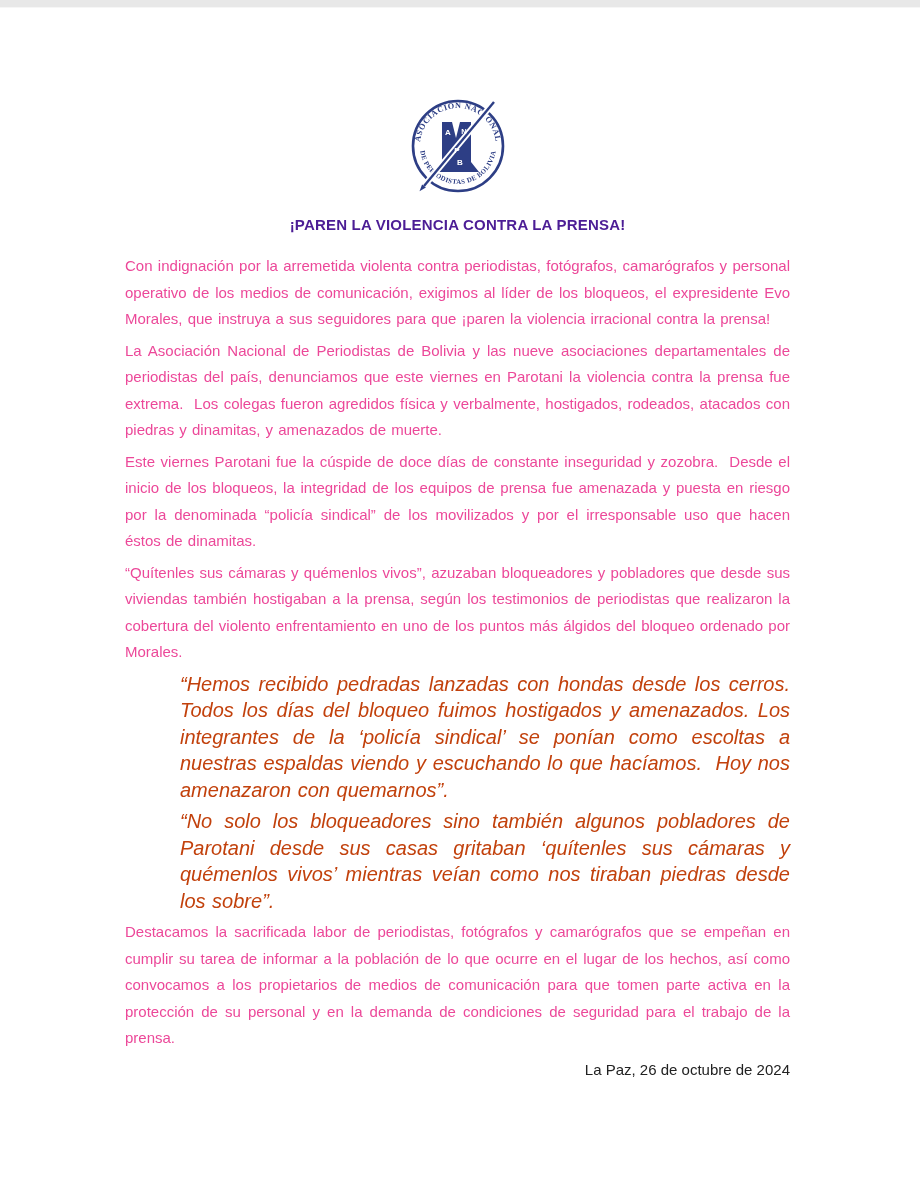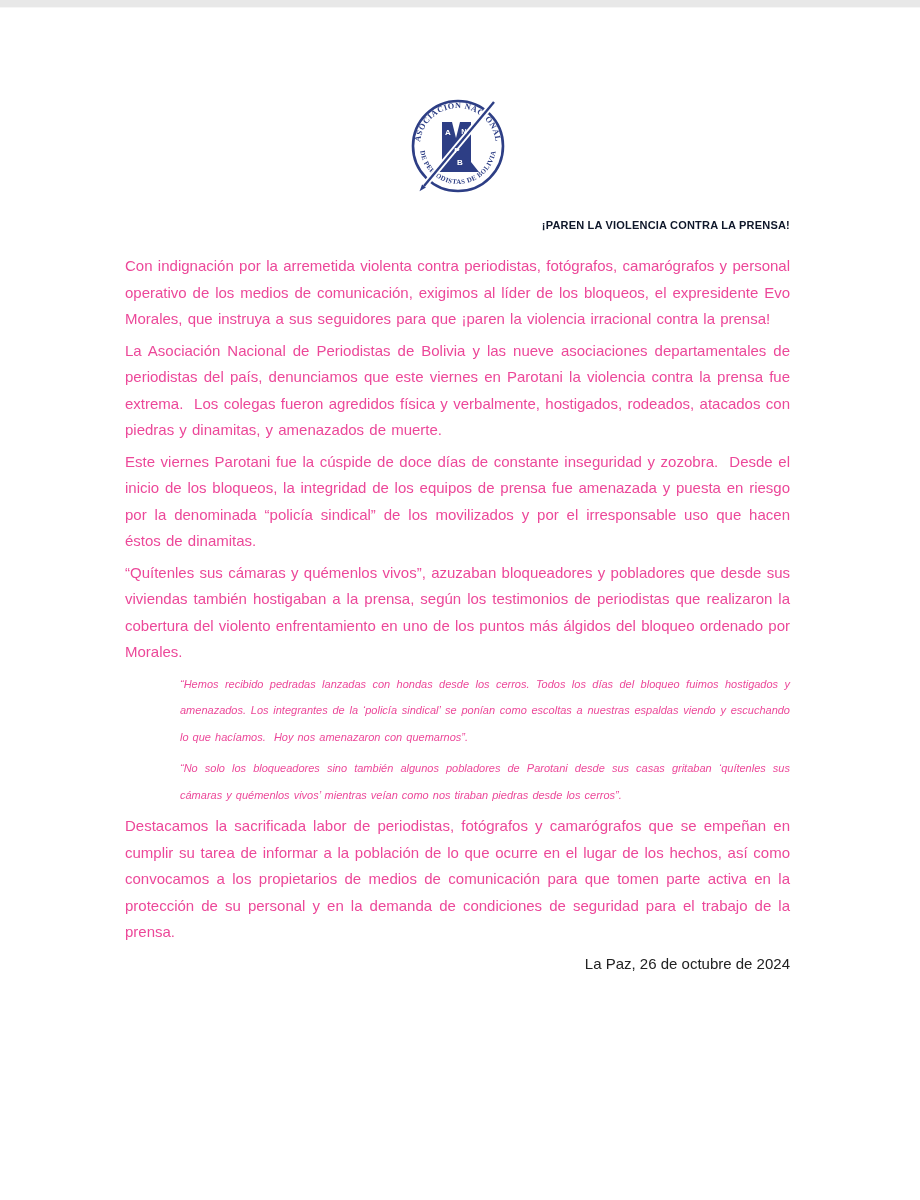--- a/index.html
+++ b/index.html
@@ -24,41 +24,41 @@
     padding: 0 130px 0 125px;
     filter: blur(0.22px);
   }
   .logo-wrap {
     text-align: center;
     padding-top: 80px;
     margin-bottom: 4px;
   }
   .logo-wrap svg { display: inline-block; }
   .doc-title {
-    font-size: 11px;
+    font-size: 15px;
     font-weight: bold;
-    text-align: right;
-    color: #0f172a;
+    text-align: center;
+    color: #4c1d95;
     letter-spacing: 0.2px;
     margin: 6px 0 17px 0;
     line-height: 22px;
   }
   p.body-par {
     font-size: 15px;
     line-height: 26.5px;
     color: #ec4899;
     text-align: justify;
     margin: 0 0 5px 0;
     word-spacing: 1px;
   }
   blockquote.quote-par {
-    font-size: 11px;
+    font-size: 20px;
     font-style: italic;
     line-height: 26.5px;
-    color: #ec4899;
+    color: #c2410c;
     text-align: justify;
     margin: 0 0 5px 55px;
     padding: 0;
     word-spacing: 1px;
   }
   .dateline {
     font-size: 15px;
     line-height: 26.5px;
     color: #222222;
     text-align: right;
@@ -116,20 +116,20 @@
 
   <p class="body-par">La Asociación Nacional de Periodistas de Bolivia y las nueve asociaciones departamentales de periodistas del país, denunciamos que este viernes en Parotani la violencia contra la prensa fue extrema.&nbsp; Los colegas fueron agredidos física y verbalmente, hostigados, rodeados, atacados con piedras y dinamitas, y amenazados de muerte.</p>
 
   <p class="body-par">Este viernes Parotani fue la cúspide de doce días de constante inseguridad y zozobra.&nbsp; Desde el inicio de los bloqueos, la integridad de los equipos de prensa fue amenazada y puesta en riesgo por la denominada “policía sindical” de los movilizados y por el irresponsable uso que hacen éstos de dinamitas.</p>
 
   <p class="body-par">“Quítenles sus cámaras y quémenlos vivos”, azuzaban bloqueadores y pobladores que desde sus viviendas también hostigaban a la prensa, según los testimonios de periodistas que realizaron la cobertura del violento enfrentamiento en uno de los puntos más álgidos del bloqueo ordenado por Morales.</p>
 
 
   <blockquote class="quote-par">“Hemos recibido pedradas lanzadas con hondas desde los cerros. Todos los días del bloqueo fuimos hostigados y amenazados. Los integrantes de la ‘policía sindical’ se ponían como escoltas a nuestras espaldas viendo y escuchando lo que hacíamos.&nbsp; Hoy nos amenazaron con quemarnos”.</blockquote>
 
-  <blockquote class="quote-par">“No solo los bloqueadores sino también algunos pobladores de Parotani desde sus casas gritaban ‘quítenles sus cámaras y quémenlos vivos’ mientras veían como nos tiraban piedras desde los cerros”.</blockquote>
+  <blockquote class="quote-par">“No solo los bloqueadores sino también algunos pobladores de Parotani desde sus casas gritaban ‘quítenles sus cámaras y quémenlos vivos’ mientras veían como nos tiraban piedras desde los sobre”.</blockquote>
 
 
   <p class="body-par">Destacamos la sacrificada labor de periodistas, fotógrafos y camarógrafos que se empeñan en cumplir su tarea de informar a la población de lo que ocurre en el lugar de los hechos, así como convocamos a los propietarios de medios de comunicación para que tomen parte activa en la protección de su personal y en la demanda de condiciones de seguridad para el trabajo de la prensa.</p>
 
   <p class="dateline">La Paz, 26 de octubre de 2024</p>
 
 </div>
 
 </body></html>

